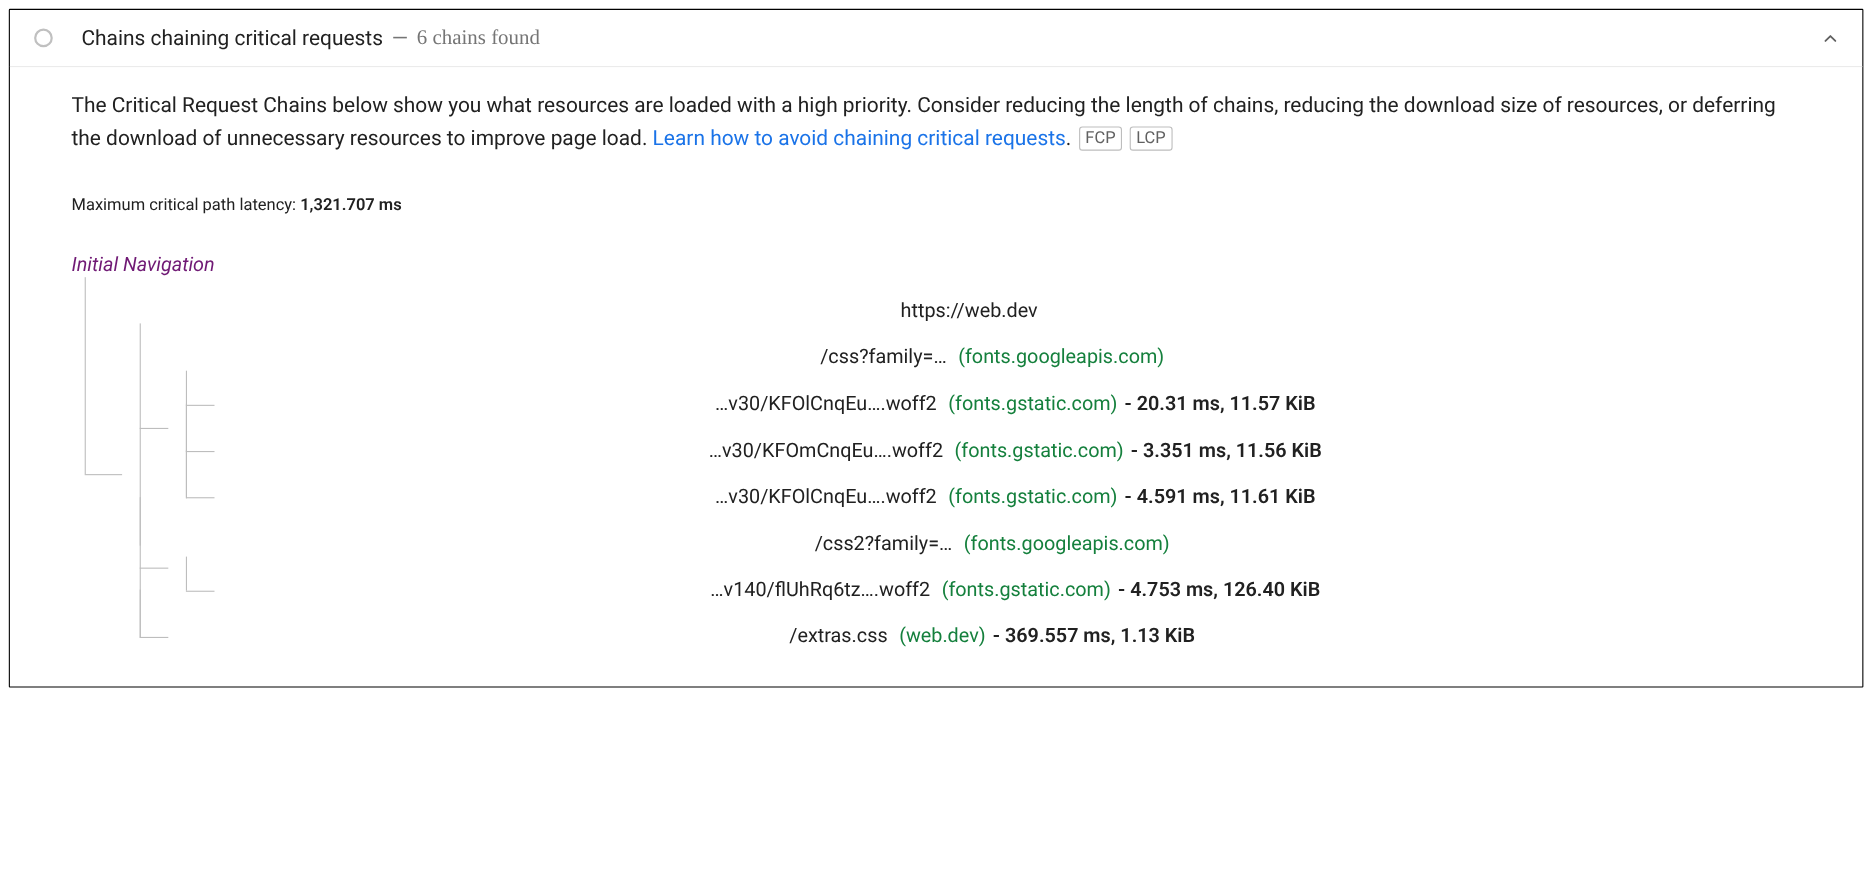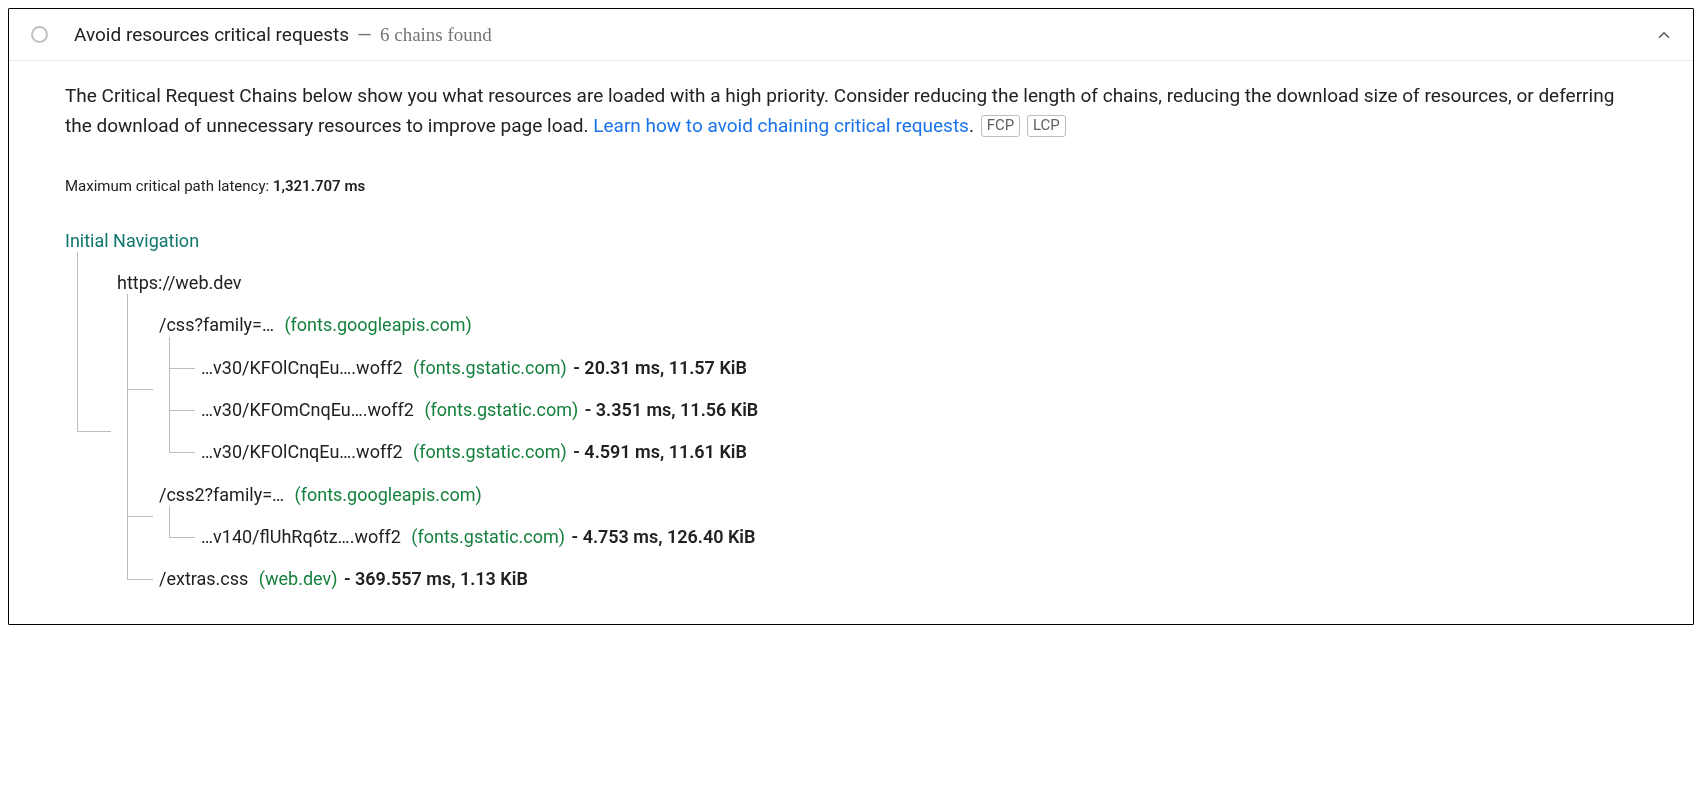--- a/index.html
+++ b/index.html
@@ -90,29 +90,30 @@
     color: #212121;
   }
   .latency-line .v { font-weight: 600; }
 
   .tree {
     margin-top: 22px;
     font-size: 18px;
     line-height: 2.35;
   }
   .tree-root-label {
-    color: #0f766e;
+    font-style: italic;
+    color: #701a75;
   }
   .tree ul {
     list-style: none;
     padding-left: 32px;
     margin-left: 10px;
     position: relative;
   }
-  .tree > ul { margin-left: 0; padding-left: 52px; }
+  .tree > ul { margin-left: 0; padding-left: 52px; text-align: center; }
   .tree li {
     position: relative;
   }
   
   .tree li::before {
     content: "";
     position: absolute;
     left: -32px;
     top: -22px;
     bottom: 50%;
@@ -137,21 +138,21 @@
   .tree .path { color: #212121; }
   .tree .origin { color: #15803d; margin-left: 6px; }
   .tree .stats { font-weight: 600; color: #212121; margin-left: 2px; }
 </style>
 </head>
 <body>
 
 <div class="audit-card">
   <div class="audit-header">
     <span class="status-circle"></span>
-    <span class="audit-title">Avoid resources critical requests</span>
+    <span class="audit-title">Chains chaining critical requests</span>
     <span class="audit-sep">—</span>
     <span class="audit-sub">6 chains found</span>
     <span class="spacer"></span>
     <span class="chevron">
       <svg width="18" height="18" viewBox="0 0 24 24" fill="none" stroke="currentColor" stroke-width="2.2" stroke-linecap="round" stroke-linejoin="round">
           <polyline points="6 15 12 9 18 15"></polyline>
         </svg>
     </span>
   </div>
 

